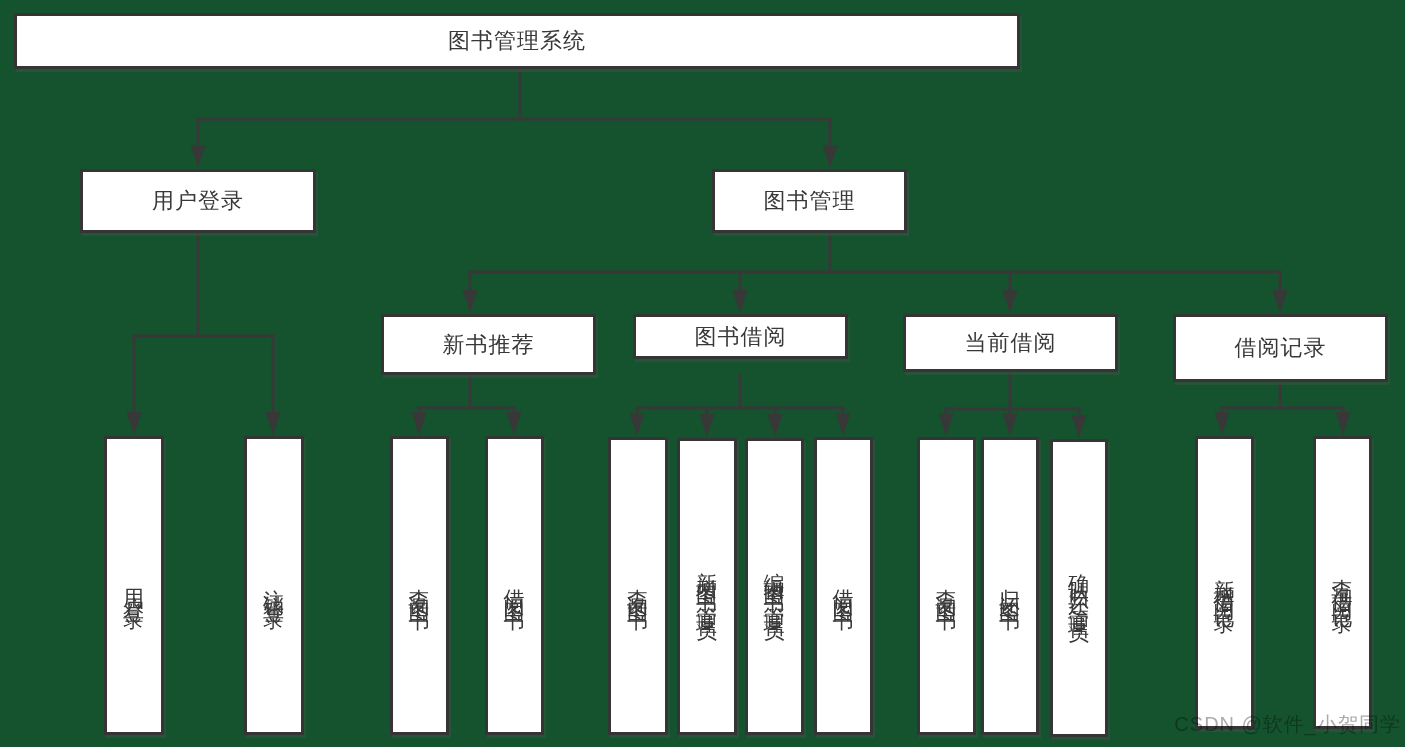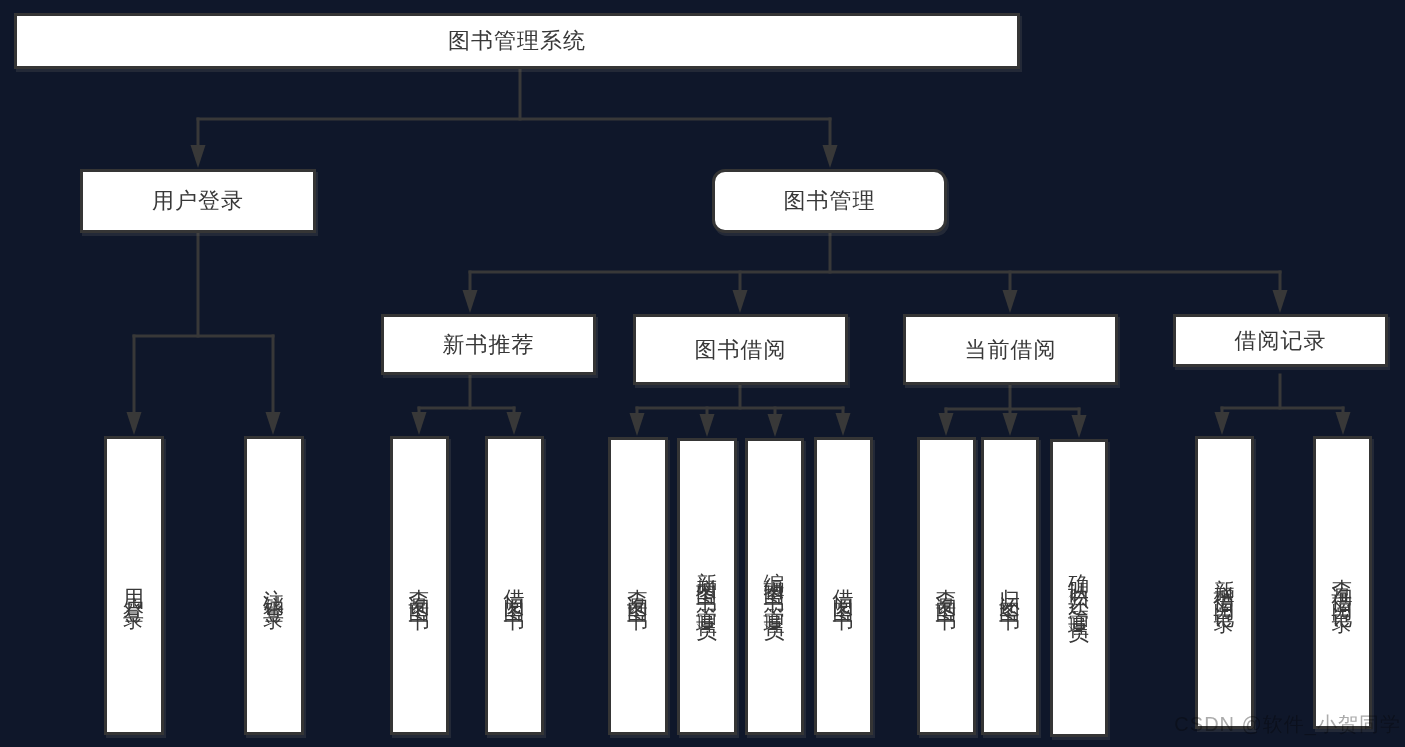--- a/index.html
+++ b/index.html
@@ -1,17 +1,17 @@
 <!DOCTYPE html>
 <html><head>
 <meta charset="utf-8">
 <style>
   html,body{margin:0;padding:0;background:#ffffff;}
   #stage{
-    position:relative;width:1405px;height:747px;background:#0f172a;
+    position:relative;width:1405px;height:747px;background:#14532d;
     font-family:"Liberation Sans","DejaVu Sans",sans-serif;color:#383838;
     overflow:hidden;
   }
   #connectors{position:absolute;left:0;top:0;z-index:0;}
   .node{
     position:absolute;box-sizing:border-box;background:#ffffff;
     border:3px solid #353535;box-shadow:2px 3px 0 rgba(90,90,90,.28);
     display:flex;align-items:center;justify-content:center;z-index:1;
   }
   .hlabel{font-size:22px;letter-spacing:1px;white-space:nowrap;}
@@ -85,34 +85,34 @@
       <polygon points="1335.5,412 1350.5,412 1343,435" fill="#383838"></polygon>
     </svg>
 
   <div class="node" style="left:14px;top:13px;width:1006px;height:56px;">
     <span class="hlabel">图书管理系统</span>
   </div>
 
   <div class="node" style="left:80px;top:169px;width:236px;height:64px;">
     <span class="hlabel">用户登录</span>
   </div>
-  <div class="node" style="left:712px;top:169px;width:235px;height:64px;border-radius:13px;">
+  <div class="node" style="left:712px;top:169px;width:195px;height:64px;">
     <span class="hlabel">图书管理</span>
   </div>
 
   <div class="node" style="left:381px;top:314px;width:215px;height:61px;">
     <span class="hlabel">新书推荐</span>
   </div>
-  <div class="node" style="left:633px;top:314px;width:215px;height:71px;">
+  <div class="node" style="left:633px;top:314px;width:215px;height:45px;">
     <span class="hlabel">图书借阅</span>
   </div>
-  <div class="node" style="left:903px;top:314px;width:215px;height:71px;">
+  <div class="node" style="left:903px;top:314px;width:215px;height:58px;">
     <span class="hlabel">当前借阅</span>
   </div>
-  <div class="node" style="left:1173px;top:314px;width:215px;height:53px;">
+  <div class="node" style="left:1173px;top:314px;width:215px;height:68px;">
     <span class="hlabel">借阅记录</span>
   </div>
 
   <div class="node" style="left:104px;top:436px;width:60px;height:299px;">
     <span class="vlabel">用户登录</span>
   </div>
   <div class="node" style="left:244px;top:436px;width:60px;height:299px;">
     <span class="vlabel">注销登录</span>
   </div>
 

